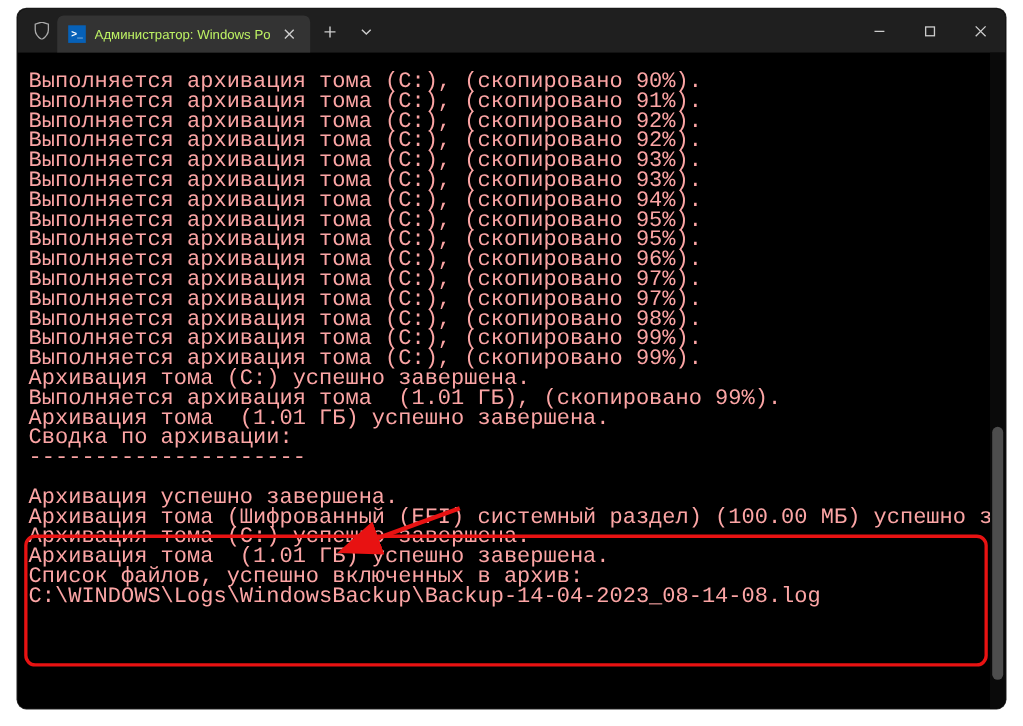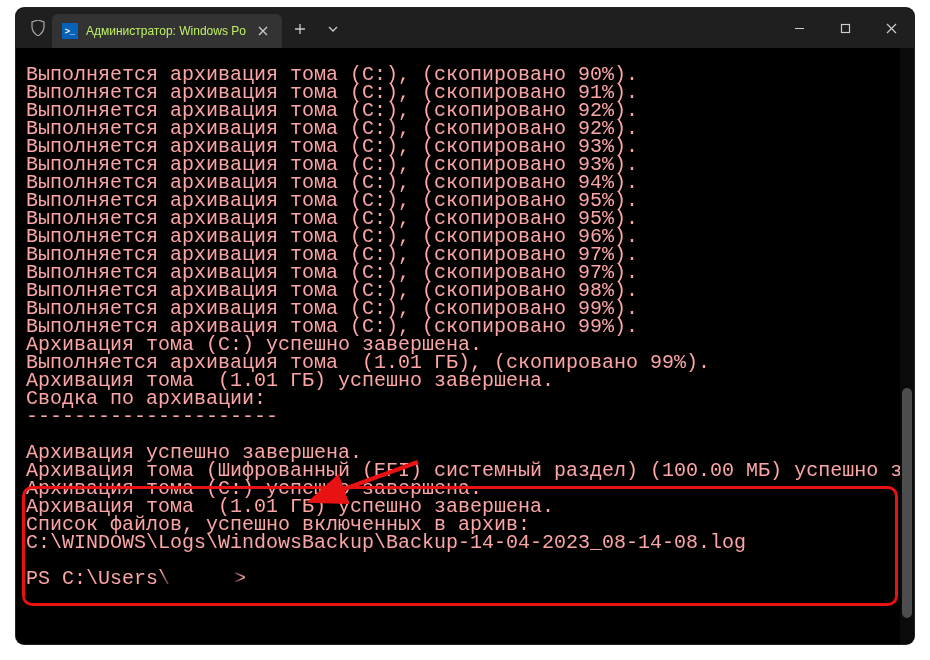--- a/index.html
+++ b/index.html
@@ -124,21 +124,21 @@
 Сводка по архивации:
 ---------------------
 
 Архивация успешно завершена.
 Архивация тома (Шифрованный (EFI) системный раздел) (100.00 МБ) успешно завершена.
 Архивация тома (C:) успешно завершена.
 Архивация тома  (1.01 ГБ) успешно завершена.
 Список файлов, успешно включенных в архив:
 C:\WINDOWS\Logs\WindowsBackup\Backup-14-04-2023_08-14-08.log
 
-</span><span class="prompt-line"><span>PS C:\Users\</span><span class="prompt-blur"></span><span>&gt;</span></span></div>
+</span></div>
 
   <div class="scroll-track">
     <div class="scroll-thumb"></div>
   </div>
 
   <div class="highlight-box"></div>
   <svg class="arrow" width="120" height="56">
     <defs>
       <marker id="ah" markerWidth="10" markerHeight="8" refX="8" refY="4" orient="auto">
         <polygon points="0,0 10,4 0,8" fill="#e81212"></polygon>

